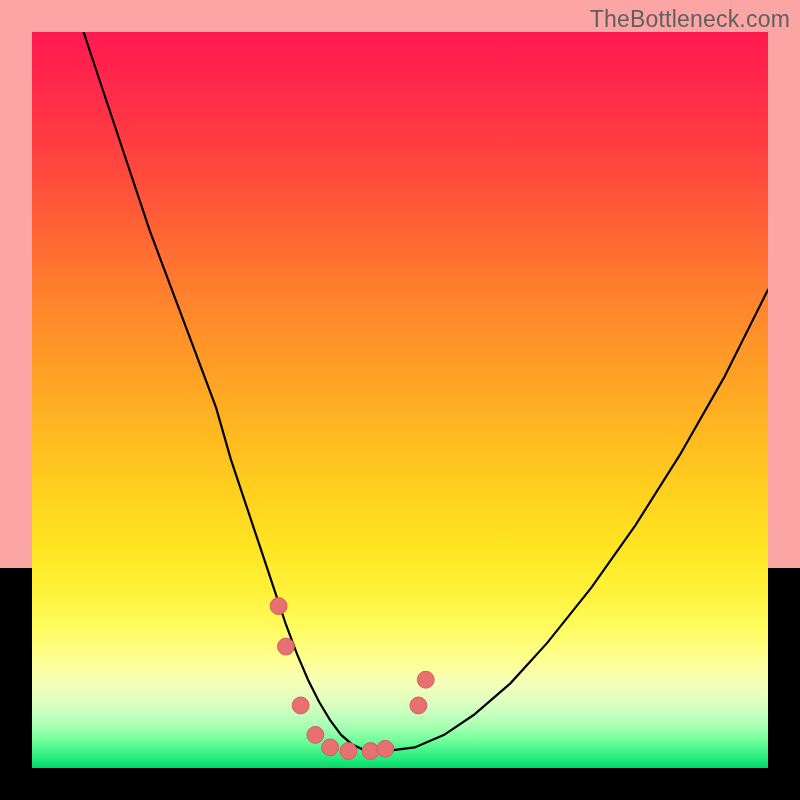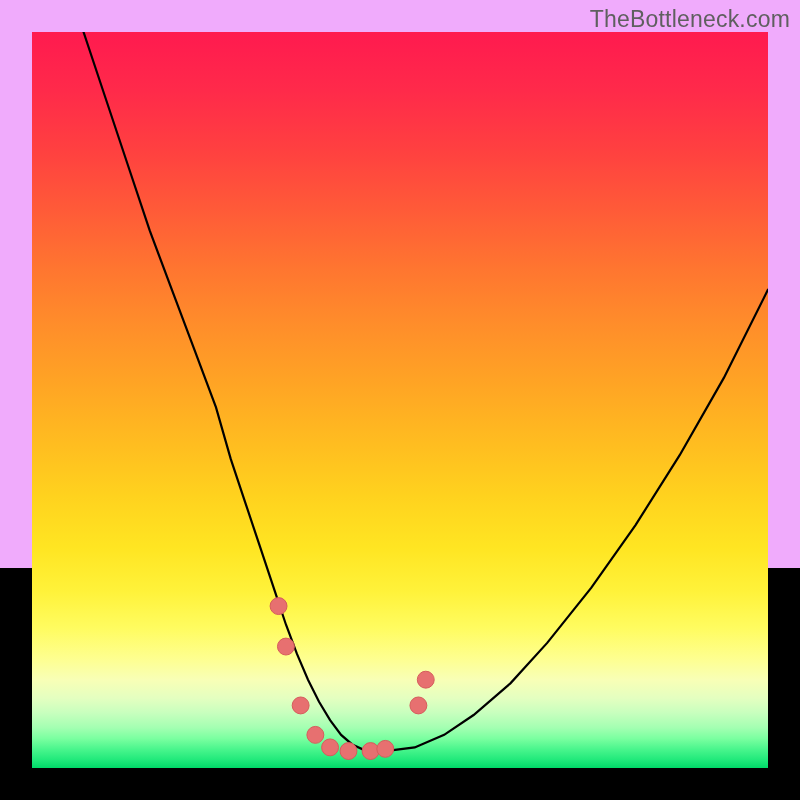--- a/index.html
+++ b/index.html
@@ -10,21 +10,21 @@
     overflow: hidden;
     background: #000;
     font-family: Arial, Helvetica, sans-serif;
   }
   .frame {
     position: absolute;
     left: 0;
     top: 0;
     width: 800px;
     height: 568px;
-    background: #f0abfc;
+    background: #fca5a5;
   }
   .plot-area {
     position: absolute;
     left: 32px;
     top: 32px;
     width: 736px;
     height: 736px;
     overflow: hidden;
   }
   .gradient {

